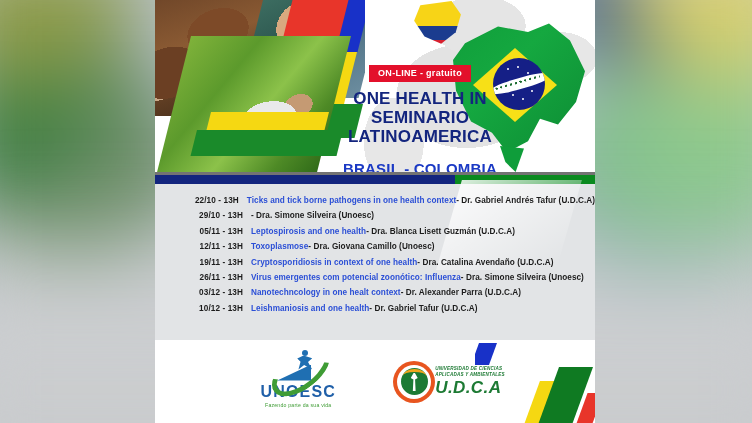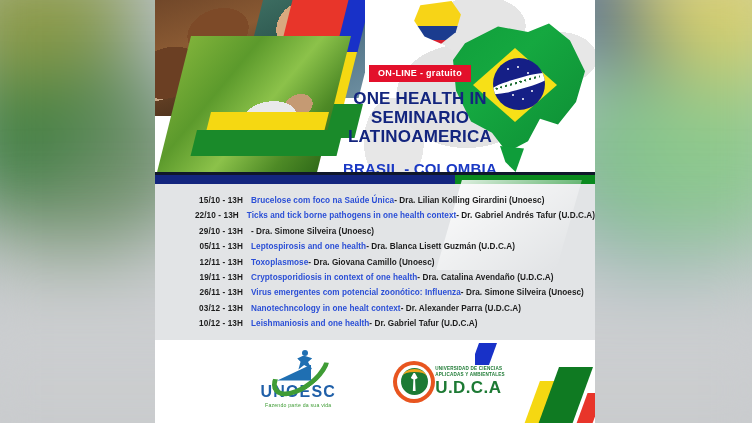--- a/index.html
+++ b/index.html
@@ -22,21 +22,21 @@
       radial-gradient(circle at 95% 28%, #8ec98e 0 80px, transparent 170px),
       radial-gradient(circle at 86% 40%, #7fbf8c 0 70px, transparent 160px),
       radial-gradient(circle at 84% 48%, #8e9fc0 0 60px, transparent 130px),
       linear-gradient(180deg,#b9c2ca 0%,#b9c0c9 42%,#c6c9cd 62%,#c9cbcd 100%);
   }
   .bd-b{background:linear-gradient(180deg,rgba(255,255,255,0) 45%,rgba(205,207,209,.85) 75%,rgba(200,202,204,.95) 100%);}
 
   
   .poster{
     position:absolute;left:155px;top:0;width:440px;height:423px;
-    background:#0f172a;overflow:hidden;
+    background:#737373;overflow:hidden;
   }
 
   
   .hero{position:absolute;left:0;top:0;width:440px;height:172px;background:#ffffff;overflow:hidden;}
 
   
   .hero-map{position:absolute;left:120px;top:-14px;width:330px;height:200px;
     background:
       radial-gradient(ellipse 46px 30px at 62% 20%, #e4e4e4 0 100%, transparent 100%),
       radial-gradient(ellipse 70px 52px at 58% 55%, #e2e2e2 0 100%, transparent 100%),
@@ -143,21 +143,21 @@
   .uno-person{position:absolute;left:28px;top:-1px;width:18px;height:22px;}
   .uno-head{position:absolute;left:7px;top:0;width:6px;height:6px;border-radius:50%;background:#1f6fb2;}
   .uno-body{position:absolute;left:2px;top:6px;width:15px;height:14px;background:#1f6fb2;
     clip-path:polygon(42% 0%,100% 20%,72% 46%,100% 100%,46% 68%,8% 100%,22% 44%,0% 22%);}
   .uno-leaf{position:absolute;left:10px;top:14px;width:34px;height:16px;background:#1f6fb2;
     clip-path:polygon(0% 100%,100% 0%,100% 100%);}
   .uno-name{color:#1f5fa8;font-size:16px;font-weight:bold;letter-spacing:1.2px;margin-top:2px;}
   .uno-tag{color:#3f9c35;font-size:5.2px;letter-spacing:.2px;margin-top:1px;}
 
   
-  .udca{display:flex;align-items:center;}
+  .udca{display:flex;align-items:center;font-style:italic;}
   .udca-seal{position:relative;width:42px;height:42px;border-radius:50%;
     background:#e8551f;display:flex;align-items:center;justify-content:center;}
   .udca-seal::before{content:"";position:absolute;inset:4px;border-radius:50%;
     background:#ffffff;}
   .udca-inner{position:relative;width:27px;height:27px;border-radius:50%;
     background:#1d7a34;overflow:hidden;}
   .udca-fig{position:absolute;left:10px;top:5px;width:7px;height:18px;background:#ffffff;
     clip-path:polygon(40% 0%,60% 0%,100% 28%,62% 36%,70% 100%,30% 100%,38% 36%,0% 28%);}
   .udca-arc{position:absolute;left:2px;top:1px;width:23px;height:10px;
     border-top:3px solid #f2a51c;border-radius:50% 50% 0 0;}
@@ -232,25 +232,20 @@
 
     <div class="bar">
       <div class="bar-blue"></div>
       <div class="bar-green"></div>
     </div>
 
     <div class="schedule">
       <div class="sched-wm"></div>
       <div class="rows" id="rows">
           <div class="row">
-            <span class="date">15/10 - 13H</span>
-            <span class="topic">Brucelose com foco na Saúde Única</span>
-            <span class="speaker"> - Dra. Lilian Kolling Girardini (Unoesc)</span>
-          </div>
-          <div class="row">
             <span class="date">22/10 - 13H</span>
             <span class="topic">Ticks and tick borne pathogens in one health context</span>
             <span class="speaker"> - Dr. Gabriel Andrés Tafur (U.D.C.A)</span>
           </div>
           <div class="row">
             <span class="date">29/10 - 13H</span>
             <span class="speaker"> - Dra. Simone Silveira (Unoesc)</span>
           </div>
           <div class="row">
             <span class="date">05/11 - 13H</span>

